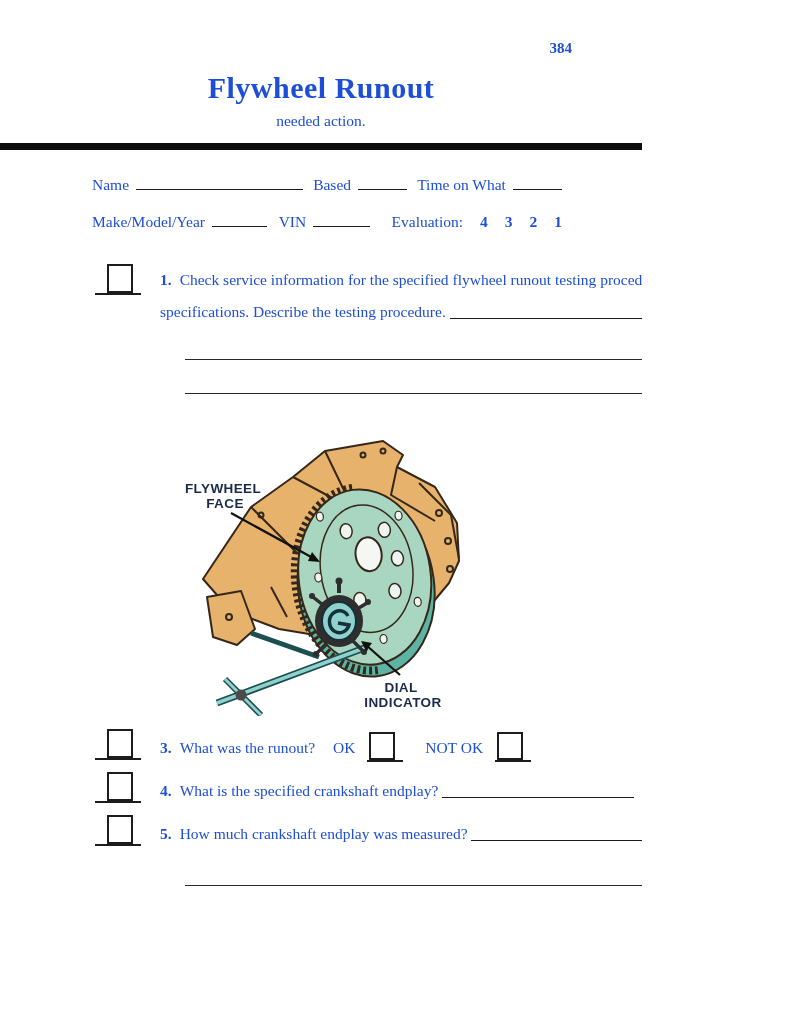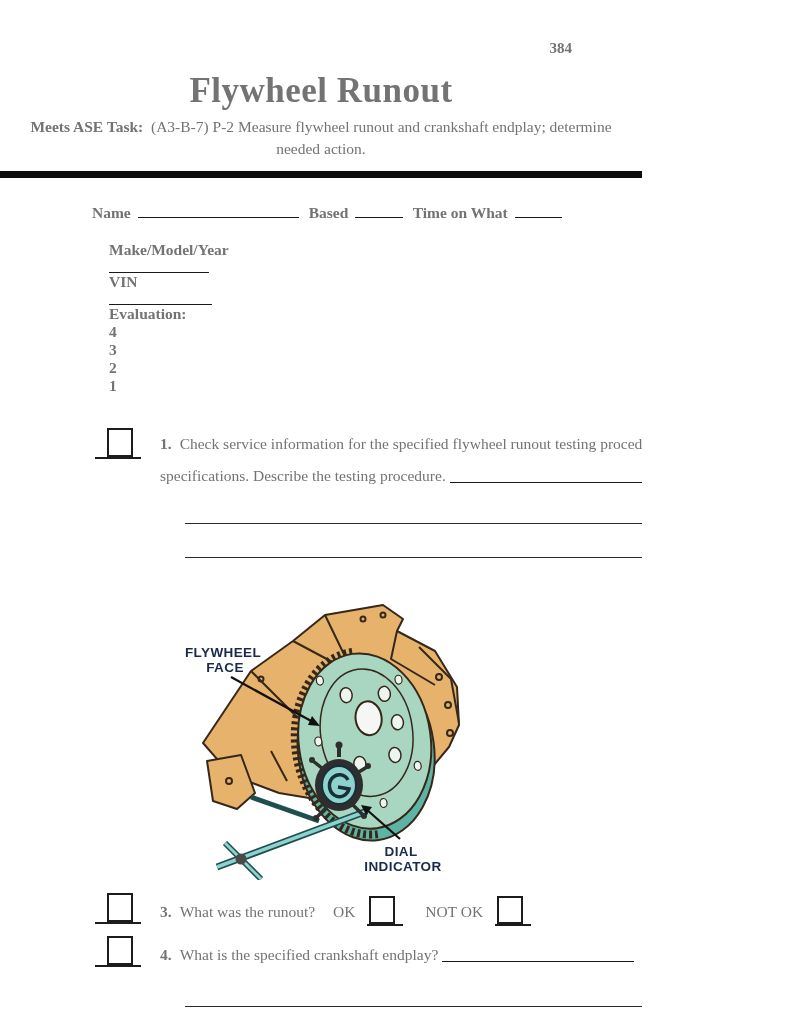--- a/index.html
+++ b/index.html
@@ -1,29 +1,29 @@
 <!DOCTYPE html>
 <html style="--c-engine: #e7b26c; --c-flywheel: #a9d6c0; --c-flywheel_shade: #5db3a4; --c-indicator: #8ed1cd; --c-outline: #35281a; --c-label: #1b2a4a;"><head>
 <meta charset="utf-8">
 <style>
   html,body{margin:0;padding:0;background:#ffffff;}
   .page{
     width:642px;height:1024px;background:#fff;position:relative;overflow:hidden;
-    font-family:"Liberation Serif","DejaVu Serif",serif;color:#737373;font-size:15.5px;
+    font-family:"Liberation Serif","DejaVu Serif",serif;color:#1d4ed8;font-size:15.5px;
   }
   .page-num{padding:40px 70px 0 0;text-align:right;font-weight:bold;font-size:15px;}
-  .title{margin:14px 0 0 0;text-align:center;font-size:35px;font-weight:bold;letter-spacing:.5px;}
+  .title{margin:14px 0 0 0;text-align:center;font-size:30px;font-weight:bold;letter-spacing:.5px;}
   .subtitle{margin-top:5px;text-align:center;line-height:1.42;font-size:15.5px;}
   .subtitle b{font-weight:bold;}
   .rule{margin-top:11px;height:7px;background:#0d0d0d;width:100%;}
   .content{padding:0 80px 0 92px;}
   .info-row{display:flex;align-items:baseline;white-space:nowrap;}
   .row1{margin-top:26px;}
-  .row2{margin-top:19px;flex-direction:column;}
-  .lbl{font-weight:bold;text-align:center;}
+  .row2{margin-top:19px;}
+  .lbl{font-weight:normal;text-align:center;}
   .blank{display:inline-block;border-bottom:1.6px solid #1a1a1a;height:13px;vertical-align:-2px;}
   .b-name{width:245px;margin:0 10px 0 7px;}
   .b-date{width:72px;margin:0 10px 0 7px;}
   .b-time{width:72px;margin-left:7px;}
   .b-make{width:100px;margin:0 12px 0 7px;}
   .b-vin{width:103px;margin:0 22px 0 7px;}
   .eval-num{font-weight:bold;margin-left:17px;}
   
   .chk{position:relative;display:inline-block;width:46px;height:31px;}
   .chk .box{position:absolute;left:12px;top:0;width:22px;height:25px;border:2px solid #1c1c1c;background:#fff;}
@@ -50,21 +50,20 @@
 </head>
 <body>
 
 <div class="page">
 
   <div class="page-num">384</div>
 
   <div class="title">Flywheel Runout</div>
 
   <div class="subtitle">
-    <div><b>Meets ASE Task:</b>&nbsp; <span>(A3-B-7) P-2  Measure flywheel runout and crankshaft endplay; determine</span></div>
     <div>needed action.</div>
   </div>
 
   <div class="rule"></div>
 
   <div class="content">
 
     <div class="info-row row1">
       <span class="lbl">Name</span>
       <span class="blank b-name"></span>
@@ -201,18 +200,26 @@
 
     <div class="q-row">
       <span class="chk">
           <span class="box"></span>
           <span class="ln"></span>
         </span>
       <span class="q-num">4.</span><span>What is the specified crankshaft endplay?</span>
       <span class="blank b-q4"></span>
     </div>
 
+    <div class="q-row">
+      <span class="chk">
+          <span class="box"></span>
+          <span class="ln"></span>
+        </span>
+      <span class="q-num">5.</span><span>How much crankshaft endplay was measured?</span>
+      <span class="blank b-q5"></span>
+    </div>
 
 
     <div class="line-block trail1"></div>
 
   </div>
 </div>
 
 </body></html>

